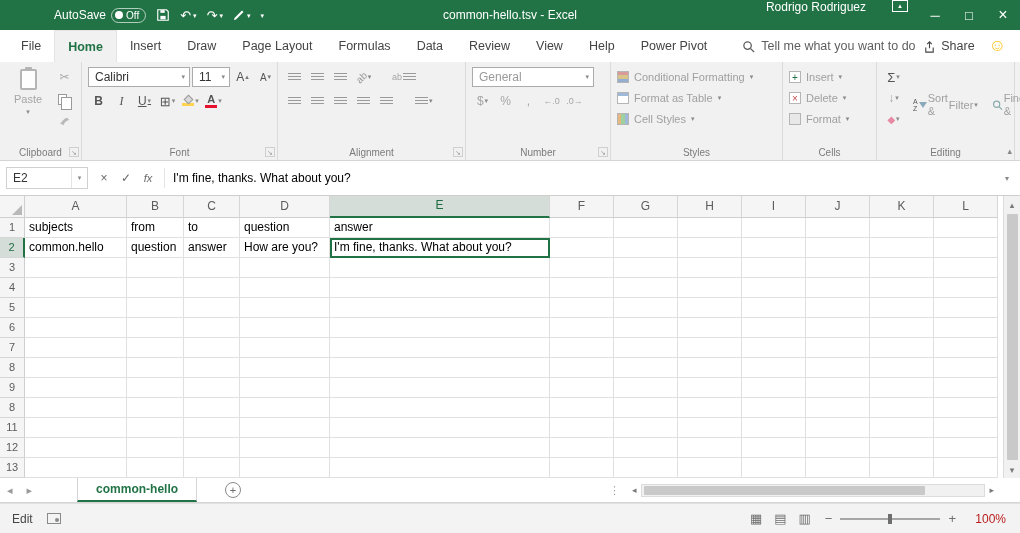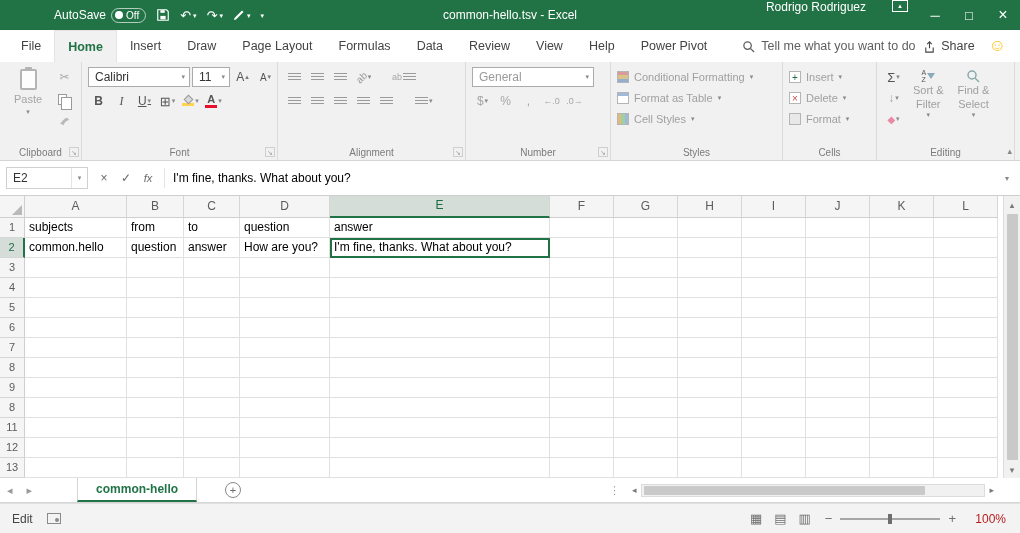--- a/index.html
+++ b/index.html
@@ -57,21 +57,21 @@
   .sup { font-size:7px; vertical-align:top; color:#777; }
   .srow { display:flex; align-items:center; gap:5px; height:20px; font-size:11px; color:#a0a0a0; }
   .sq { width:12px; height:12px; display:inline-block; border:1px solid #b5b5b5; flex:none; }
   .sq-cf { background:linear-gradient(180deg,#d99a9a 0 33%,#d8c38a 33% 66%,#93aed0 66%); }
   .sq-tbl { background:linear-gradient(180deg,#9fb9d8 0 30%,#fff 30%); }
   .sq-cs { background:linear-gradient(90deg,#e5b87f 0 33%,#9fd09f 33% 66%,#9fb9d8 66%); }
   .sq-ins { position:relative; background:#fff; }
   .sq-ins::after { content:"+"; position:absolute; inset:0; color:#1e7145; font-size:10px; line-height:11px; text-align:center; }
   .sq-del { position:relative; background:#fff; }
   .sq-del::after { content:"\00d7"; position:absolute; inset:0; color:#c0504d; font-size:10px; line-height:11px; text-align:center; }
-  .bigbtn { display:flex; flex-direction:column; align-items:center; justify-content:flex-start; font-size:11px; color:#a0a0a0; padding:2px 5px; gap:1px; line-height:1.15; }
+  .bigbtn { display:flex; flex-direction:row; align-items:center; justify-content:flex-start; font-size:11px; color:#a0a0a0; padding:2px 5px; gap:1px; line-height:1.15; }
   .azcol { display:inline-flex; flex-direction:column; font-size:7px; color:#555; line-height:1; margin-right:1px; }
   .funnel { width:0; height:0; border-left:4px solid transparent; border-right:4px solid transparent; border-top:6px solid #8ab; display:inline-block; }
   .ribbon-collapse { position:absolute; right:8px; bottom:4px; font-size:9px; color:#8a8a8a; }
   .pinkd { color:#e78ba4; font-size:10px; }
 
   
   .formulabar { height:35px; background:#fff; border-bottom:1px solid #cfcfcf; display:flex; align-items:center; padding:0 4px 0 6px; gap:0; flex:none; }
   .name-box { width:82px; height:22px; background:#fff; border:1px solid #d0d0d0; display:flex; align-items:center; font-size:12px; color:#333; }
   .name-box .nbtext { flex:1; padding-left:6px; }
   .nb-dd { width:16px; text-align:center; font-size:7px; color:#8a8a8a; border-left:1px solid #e4e4e4; align-self:stretch; display:flex; align-items:center; justify-content:center; }

